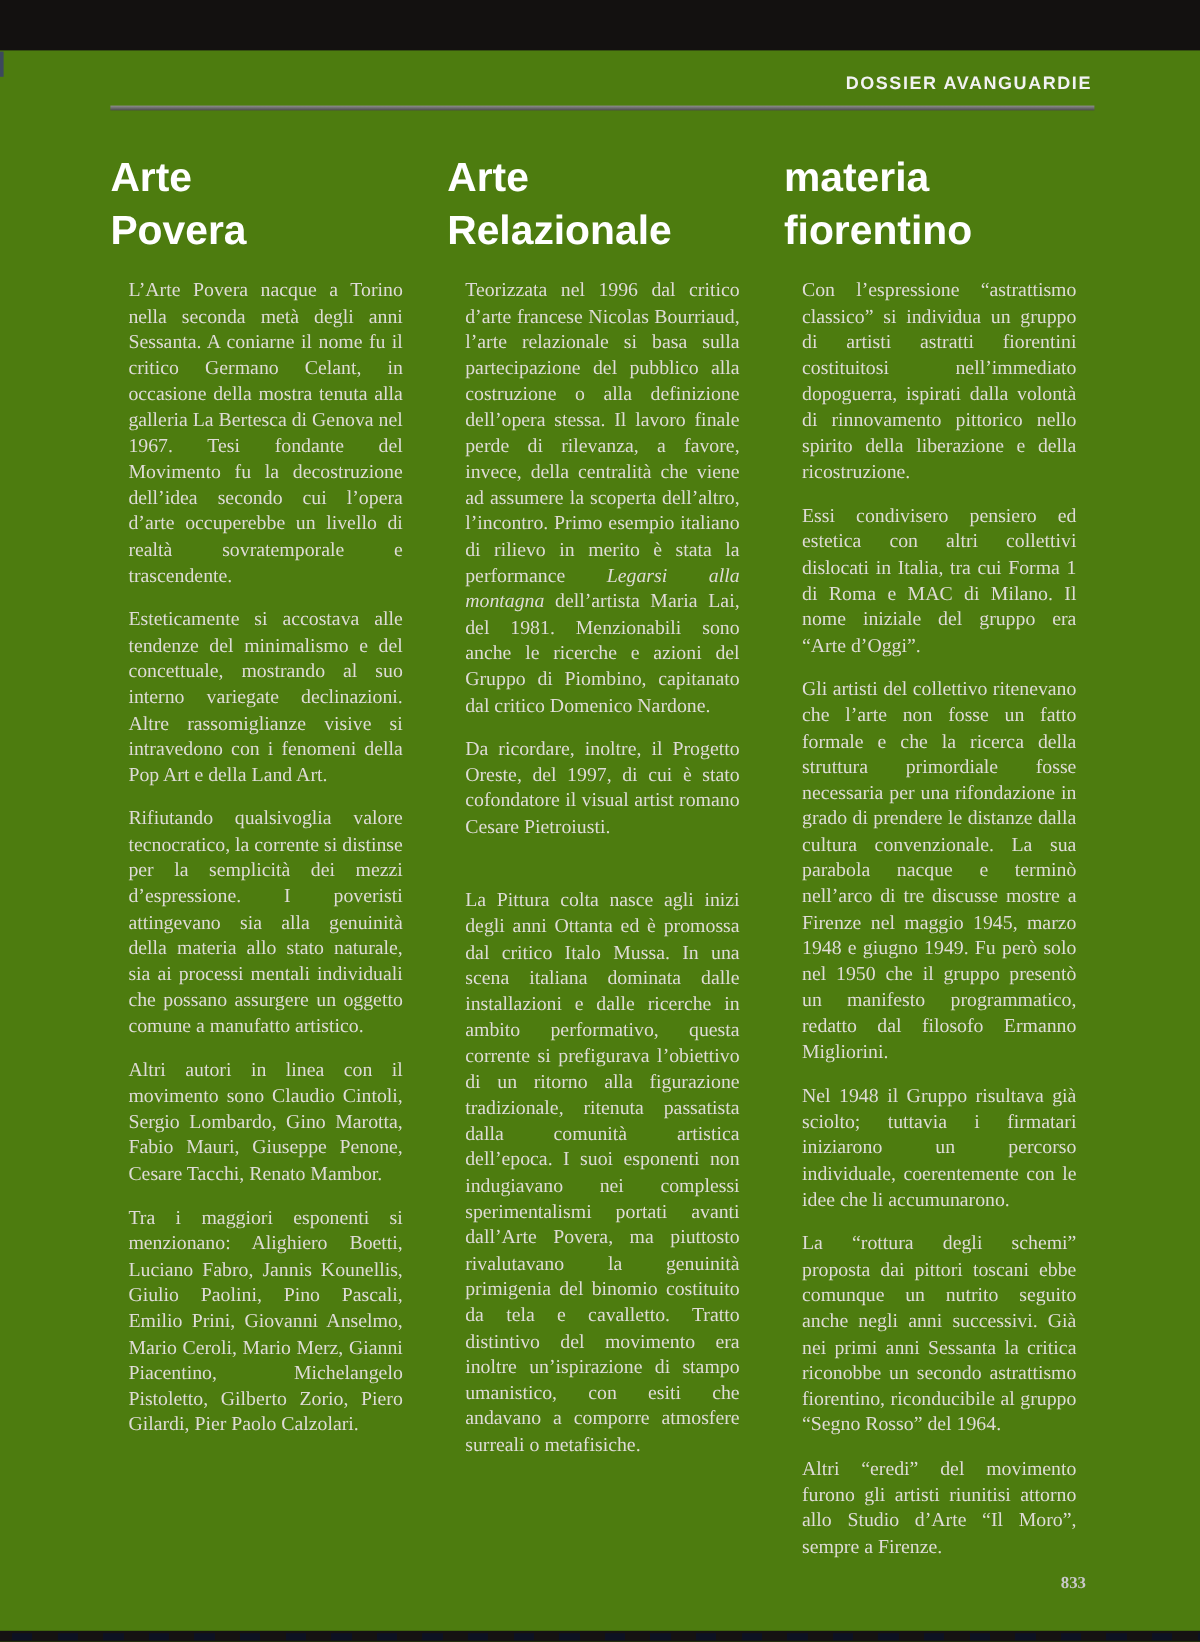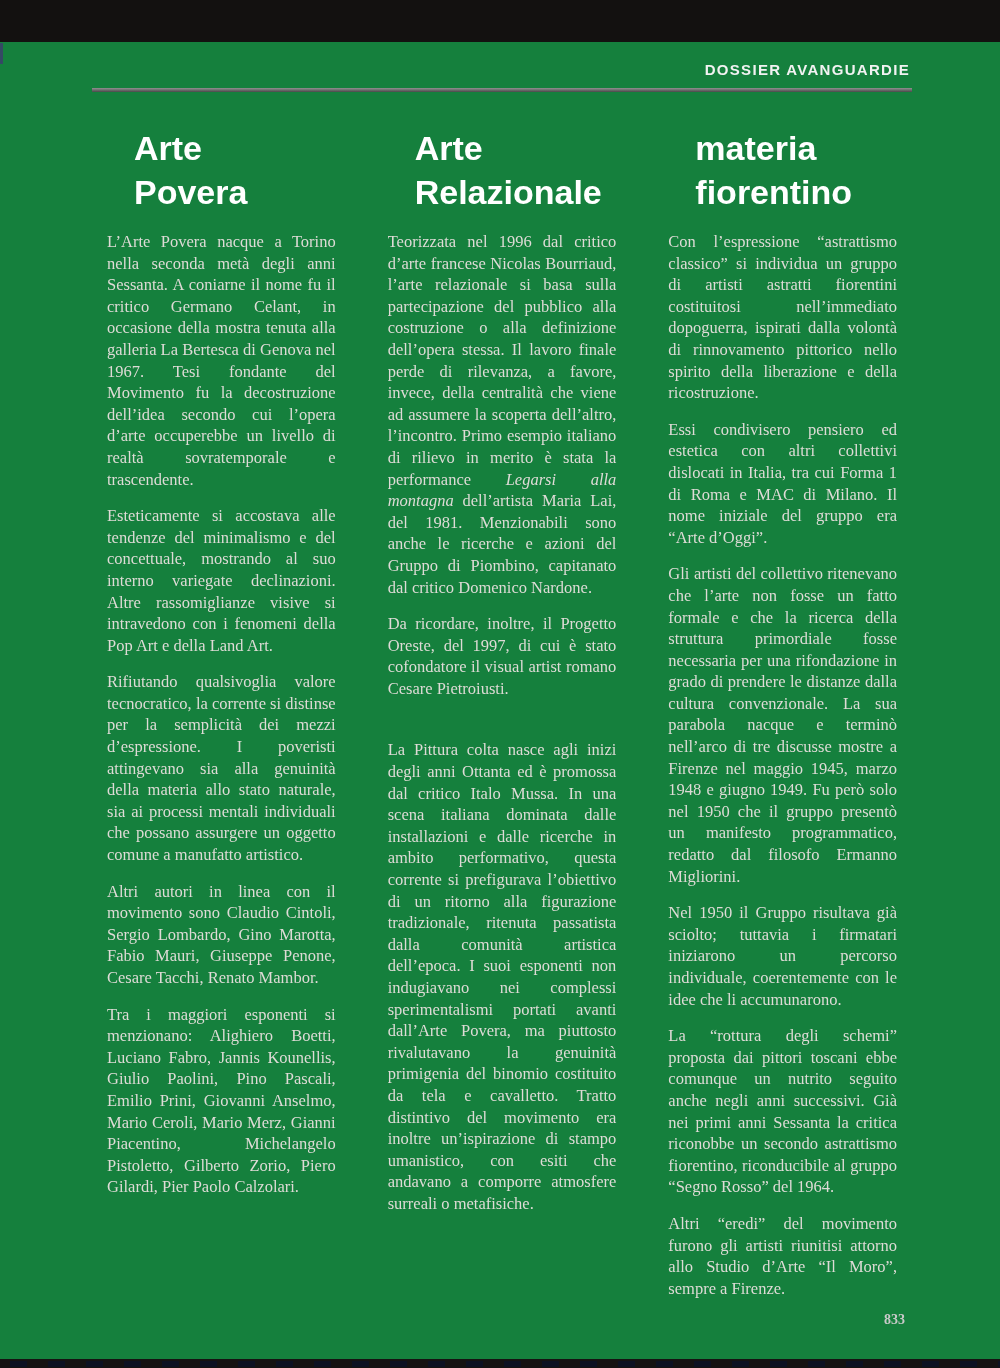--- a/index.html
+++ b/index.html
@@ -1,31 +1,31 @@
 <!DOCTYPE html>
 <html><head>
 <meta charset="utf-8">
 <style>
   html,body{margin:0;padding:0;background:#1b1817;}
   body{width:1000px;height:1368px;position:relative;overflow:hidden;
        font-family:"Liberation Serif",serif;}
-  .page{position:absolute;inset:0;background:#15803d;}
+  .page{position:absolute;inset:0;background:#4d7c0f;}
   .top-edge{position:absolute;top:0;left:0;right:0;height:42px;background:#131110;}
   .left-mark{position:absolute;left:0;top:43px;width:3px;height:21px;background:#39406b;opacity:.85;}
   .content{position:absolute;left:92px;right:88px;top:0;bottom:0;}
   .dossier{position:absolute;top:62px;right:2px;
            font-family:"Liberation Sans",sans-serif;font-weight:700;font-size:15px;line-height:1;
            letter-spacing:1.3px;color:#f2f2f2;}
   .rule{position:absolute;top:88px;left:0;right:0;height:4px;
         background:linear-gradient(#909090,#4a4a4a);}
   .cols{position:absolute;top:126px;left:0;right:0;display:flex;gap:22px;}
   .col{flex:1 1 0;min-width:0;}
   .article-title{margin:0 0 17px 0;font-family:"Liberation Sans",sans-serif;
                  font-weight:700;font-size:34px;line-height:44px;color:#ffffff;}
-  .tl{display:block;margin-left:42px;}
+  .tl{display:block;}
   .bp{margin:15px;font-size:16.5px;line-height:21.6px;color:#dedbd6;text-align:justify;
       font-family:"Liberation Serif",serif;}
   .bp em{font-style:italic;}
   .article.second{margin-top:40px;}
   .page-number{position:absolute;top:1312px;right:95px;
                font-family:Liberation Serif, serif;font-weight:700;font-size:14px;color:#c9c9c9;}
   .perforation{position:absolute;bottom:0;left:0;right:0;height:9px;background:#151212;}
   .perforation::after{content:"";position:absolute;bottom:1px;left:10px;right:0;height:6px;
         background:repeating-linear-gradient(90deg,#0d1122 0 17px,rgba(0,0,0,0) 17px 38px);}
 </style>
@@ -73,21 +73,21 @@
 
       <section class="col">
         <article class="article">
           <h1 class="article-title">
             <span class="tl">materia</span>
             <span class="tl">fiorentino</span>
           </h1>
           <p class="bp">Con l’espressione “astrattismo classico” si individua un gruppo di artisti astratti fiorentini costituitosi nell’immediato dopoguerra, ispirati dalla volontà di rinnovamento pittorico nello spirito della liberazione e della ricostruzione.</p>
           <p class="bp">Essi condivisero pensiero ed estetica con altri collettivi dislocati in Italia, tra cui Forma 1 di Roma e MAC di Milano. Il nome iniziale del gruppo era “Arte d’Oggi”.</p>
           <p class="bp">Gli artisti del collettivo ritenevano che l’arte non fosse un fatto formale e che la ricerca della struttura primordiale fosse necessaria per una rifondazione in grado di prendere le distanze dalla cultura convenzionale. La sua parabola nacque e terminò nell’arco di tre discusse mostre a Firenze nel maggio 1945, marzo 1948 e giugno 1949. Fu però solo nel 1950 che il gruppo presentò un manifesto programmatico, redatto dal filosofo Ermanno Migliorini.</p>
-          <p class="bp">Nel 1950 il Gruppo risultava già sciolto; tuttavia i firmatari iniziarono un percorso individuale, coerentemente con le idee che li accumunarono.</p>
+          <p class="bp">Nel 1948 il Gruppo risultava già sciolto; tuttavia i firmatari iniziarono un percorso individuale, coerentemente con le idee che li accumunarono.</p>
           <p class="bp">La “rottura degli schemi” proposta dai pittori toscani ebbe comunque un nutrito seguito anche negli anni successivi. Già nei primi anni Sessanta la critica riconobbe un secondo astrattismo fiorentino, riconducibile al gruppo “Segno Rosso” del 1964.</p>
           <p class="bp">Altri “eredi” del movimento furono gli artisti riunitisi attorno allo Studio d’Arte “Il Moro”, sempre a Firenze.</p>
         </article>
       </section>
 
     </div>
   </div>
 
   <div class="page-number">833</div>
   <div class="perforation"></div>

